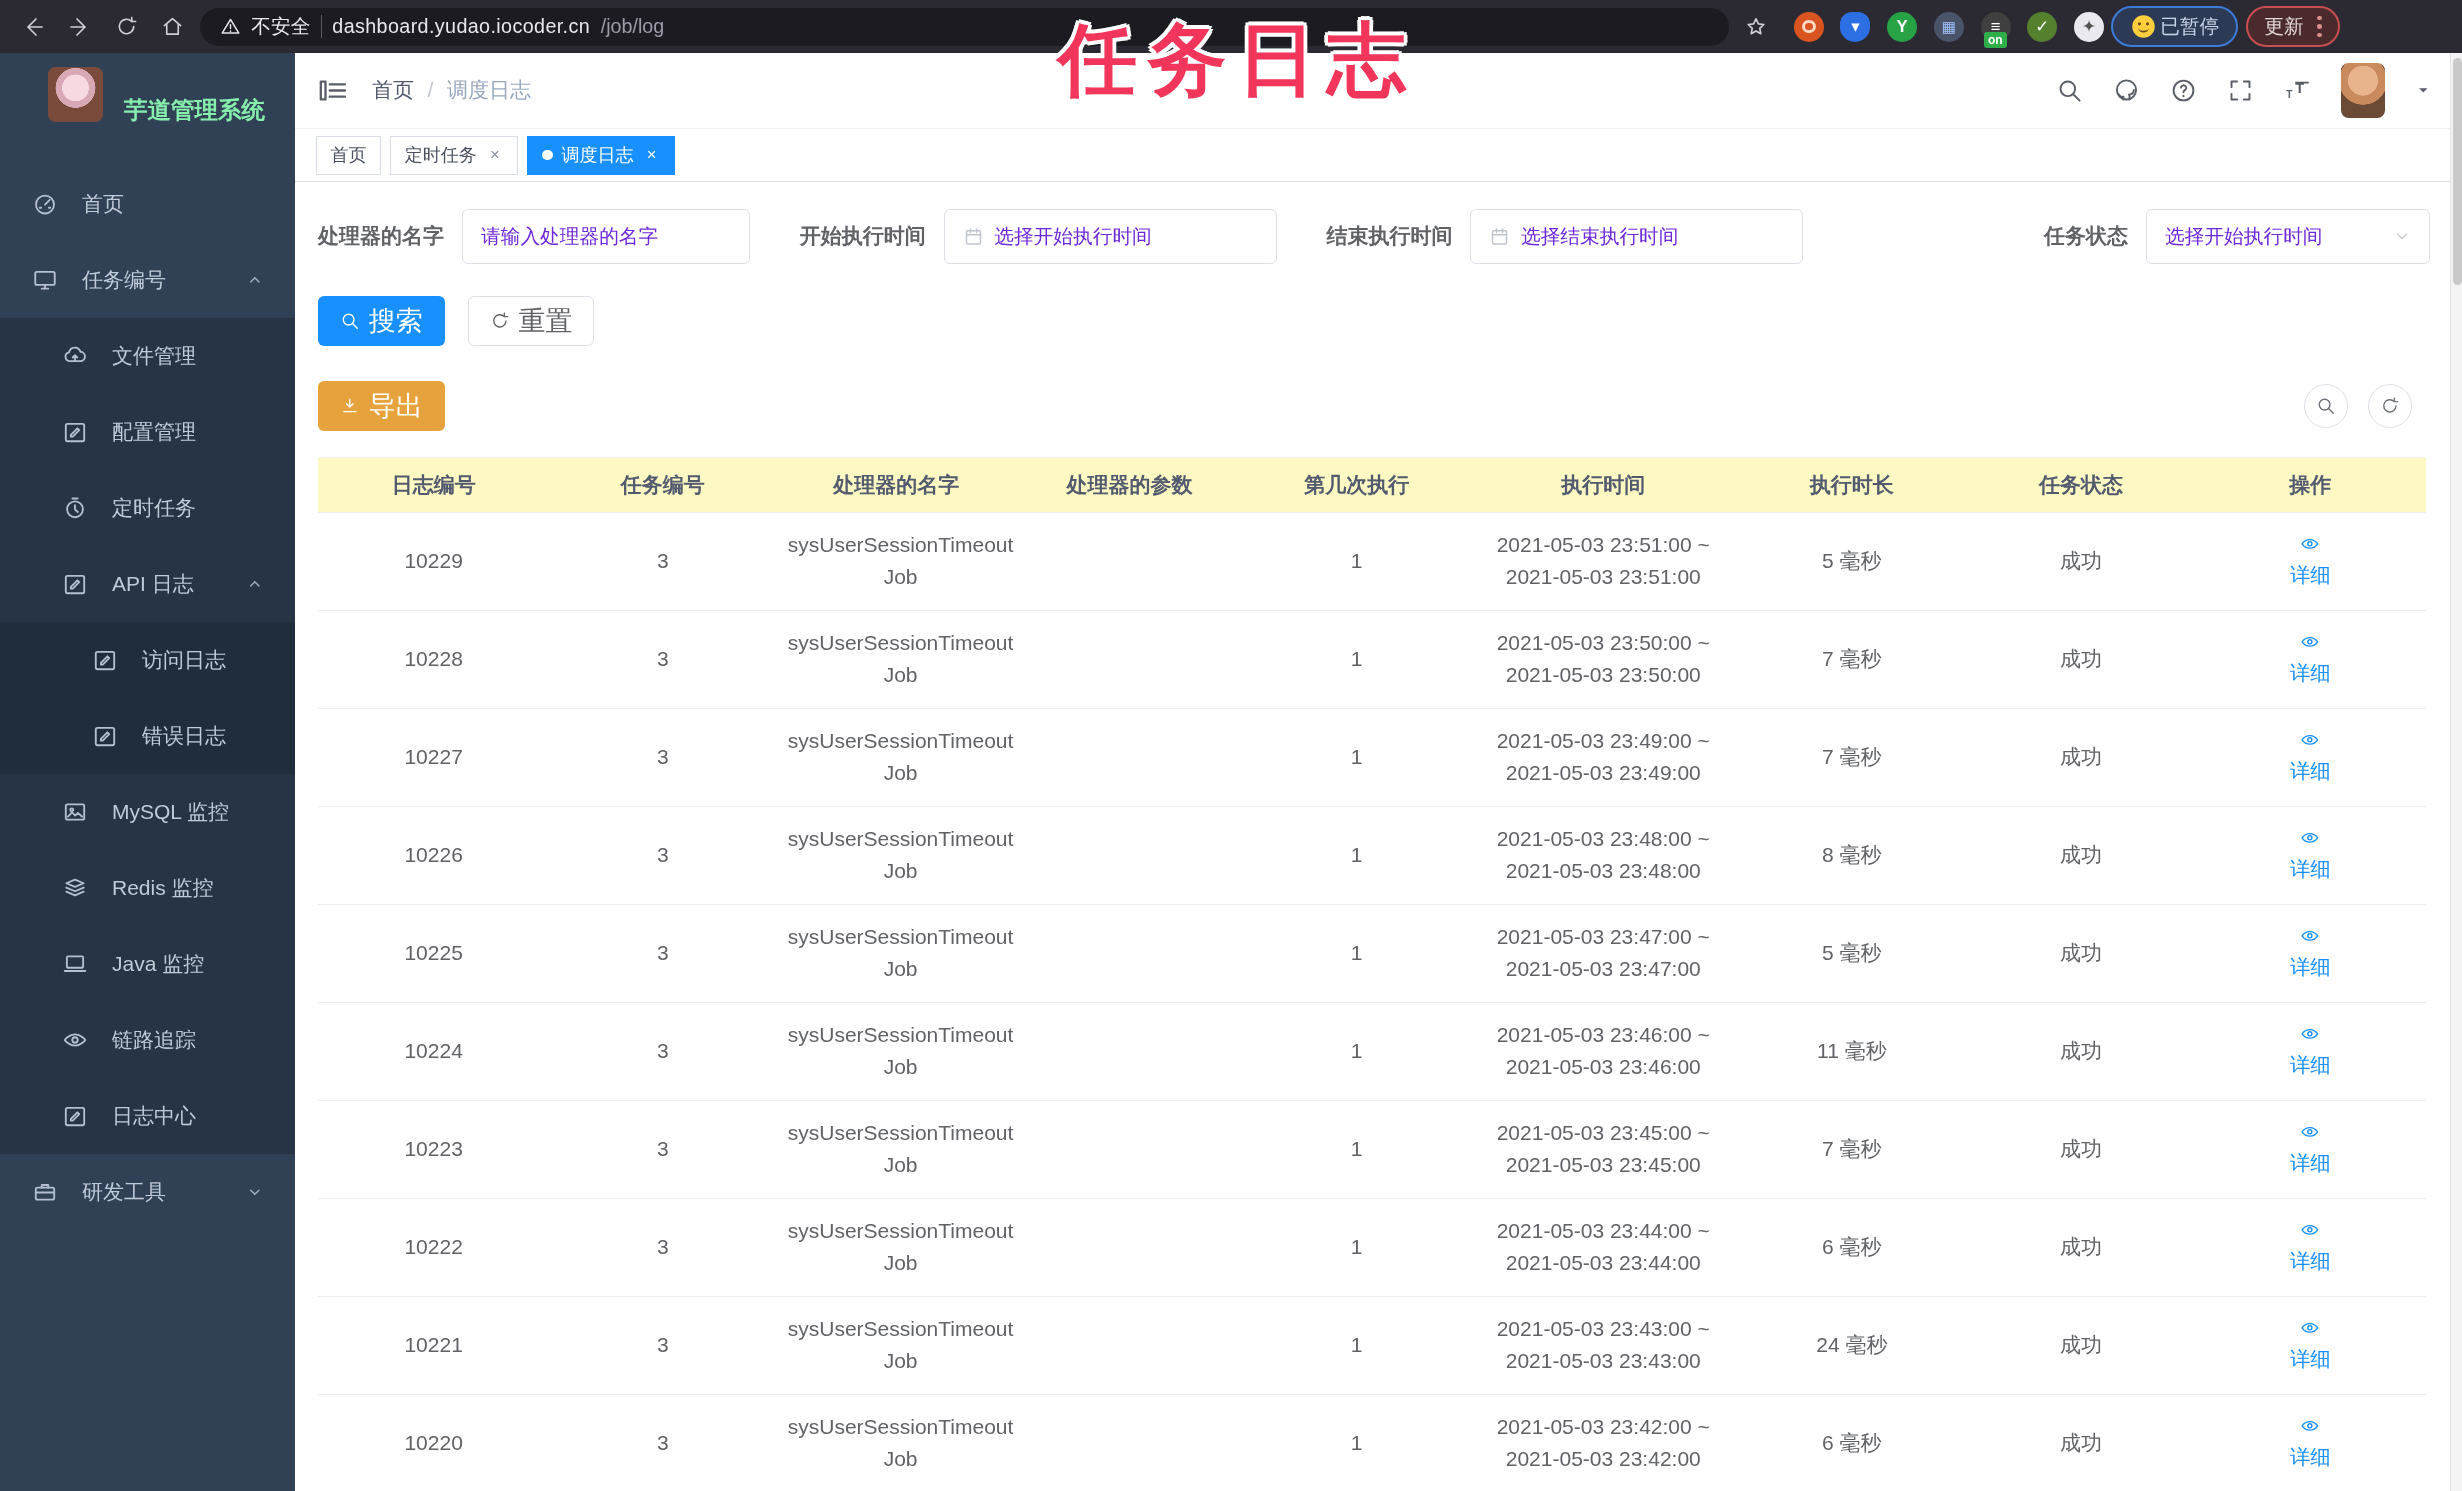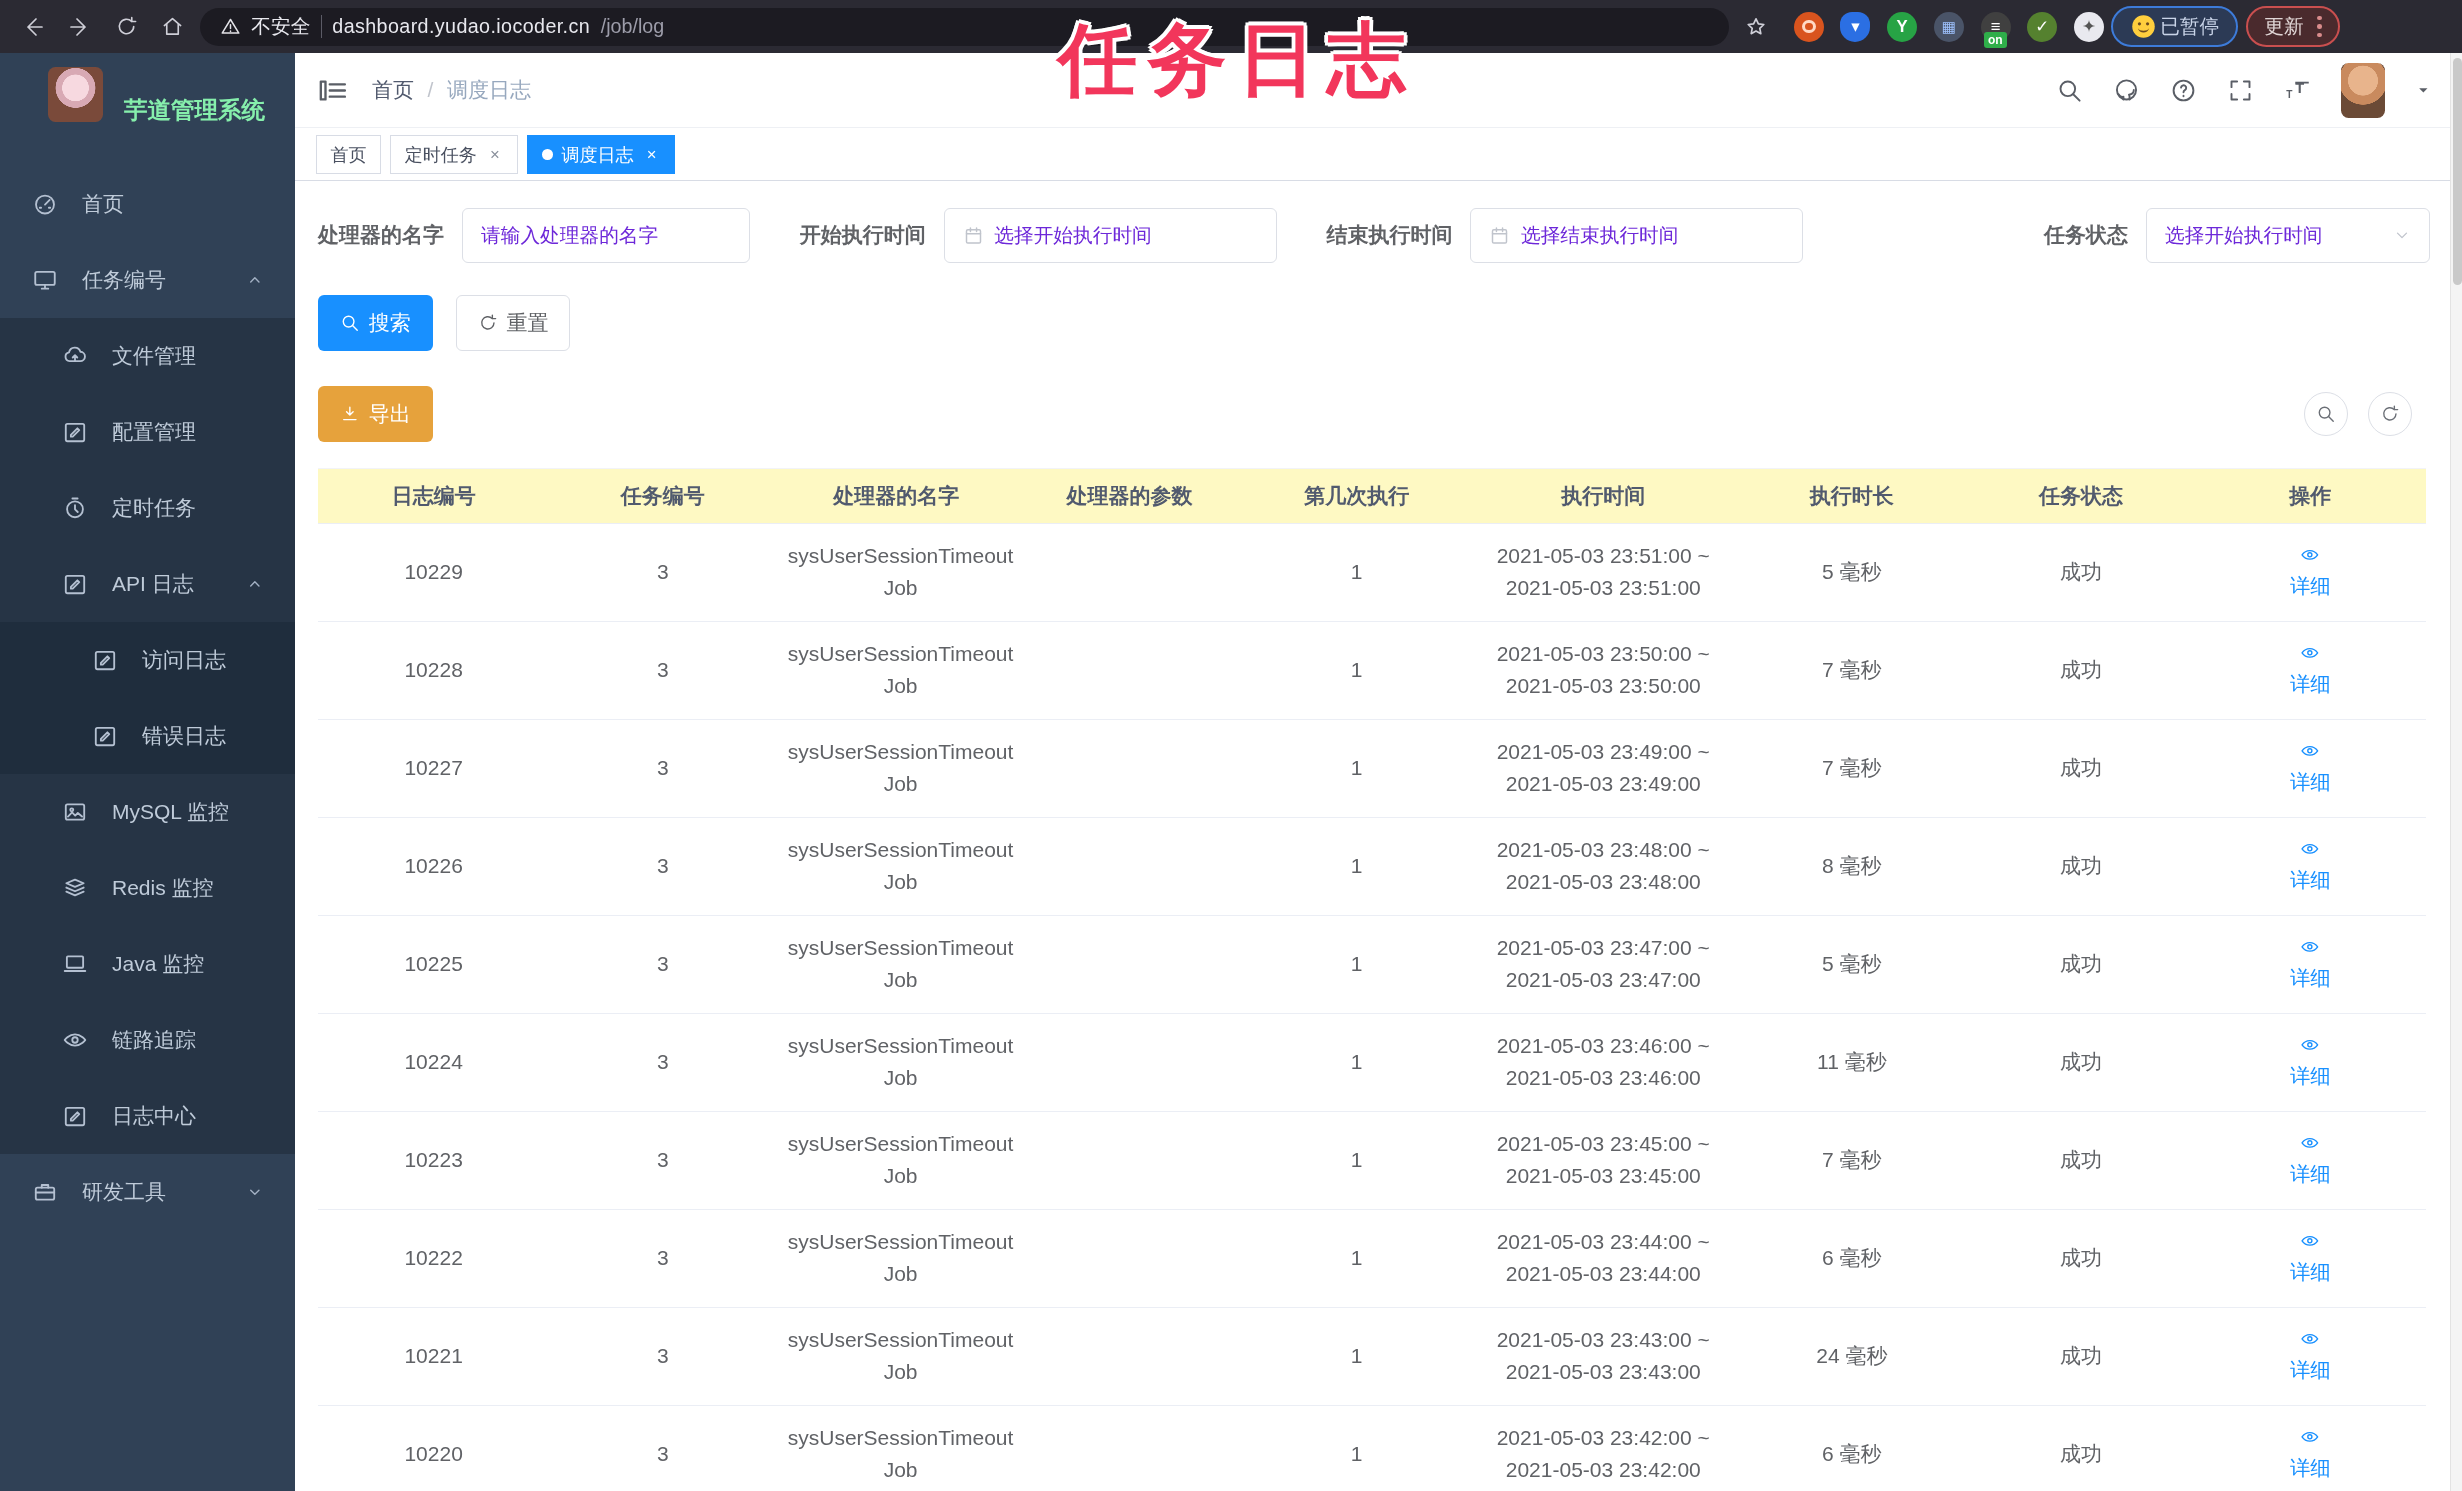--- a/index.html
+++ b/index.html
@@ -70,21 +70,21 @@
   .f-group { display:flex; align-items:center; gap:18px;}
   .f-label { font-size:21px; color:#606266; font-weight:bold; white-space:nowrap;}
   .f-input { height:55px; border:0.8px solid #dcdfe6; border-radius:6px; background:#fff; display:flex; align-items:center; padding:0 18px; gap:10.6px; color:#6d28d9; font-size:19.7px;}
   .f-input .cal { width:21px; height:21px; color:#c0c4cc; flex:0 0 auto;}
   .f-input .chev { width:18px; height:18px; color:#c0c4cc; margin-left:auto;}
   .w-text { width:288px;}
   .w-date { width:333px;}
   .w-sel  { width:284px;}
   .gap-lg { margin-left:30px;}
   .btn-row { margin-top:32px; display:flex; gap:23px;}
-  .btn { height:56px; border-radius:6px; display:flex; align-items:center; gap:9px; padding:12px 21px; font-size:21px; cursor:pointer; border:0.8px solid transparent;}
+  .btn { height:50px; border-radius:6px; display:flex; align-items:center; gap:9px; padding:12px 21px; font-size:27px; cursor:pointer; border:0.8px solid transparent;}
   .btn .bi { width:19.7px; height:19.7px;}
   .btn-primary { background:#1890ff; color:#fff;}
   .btn-plain { background:#fff; color:#606266; border-color:#dcdfe6;}
   .btn-warning { background:#e6a23c; color:#fff;}
   .toolbar-row { margin-top:35px; display:flex; align-items:center;}
   .circle-btns { margin-left:auto; display:flex; gap:19.7px; margin-right:18px;}
   .circle-btn { width:44px; height:44px; border-radius:50%; border:0.8px solid #dcdfe6; background:#fff; color:#6b6f76; display:flex; align-items:center; justify-content:center;}
   .circle-btn svg { width:19.7px; height:19.7px;}
 
   

